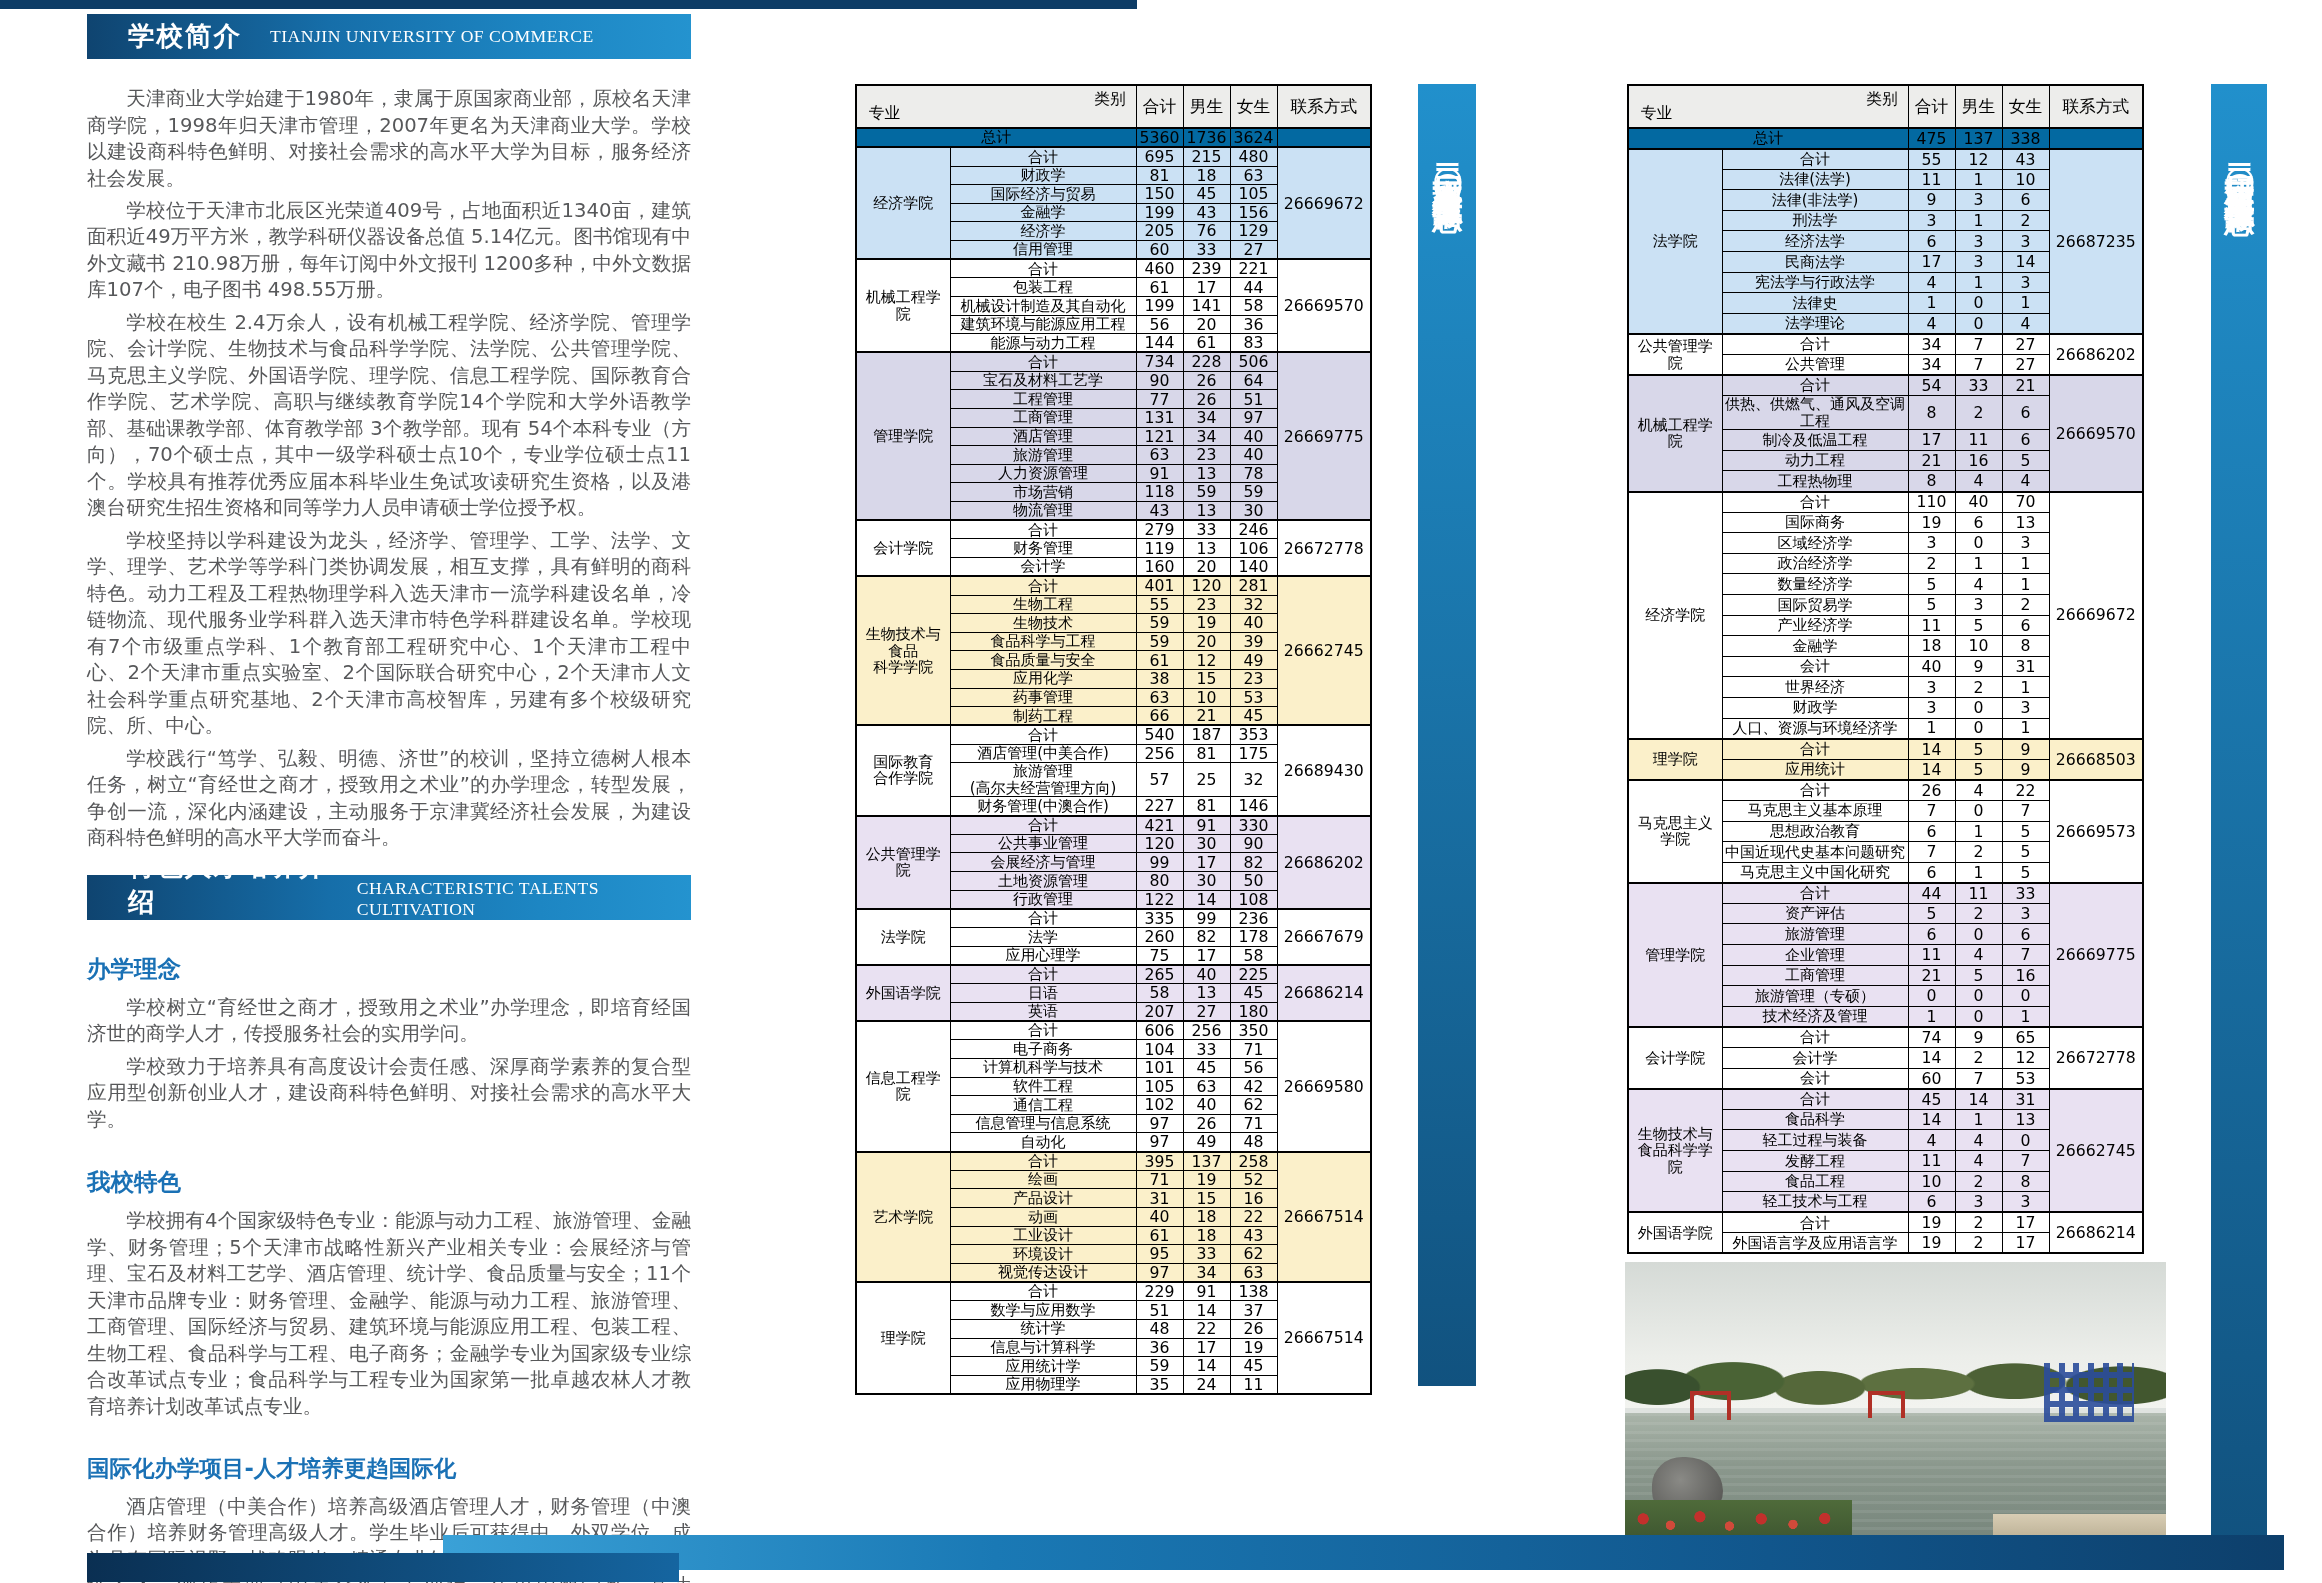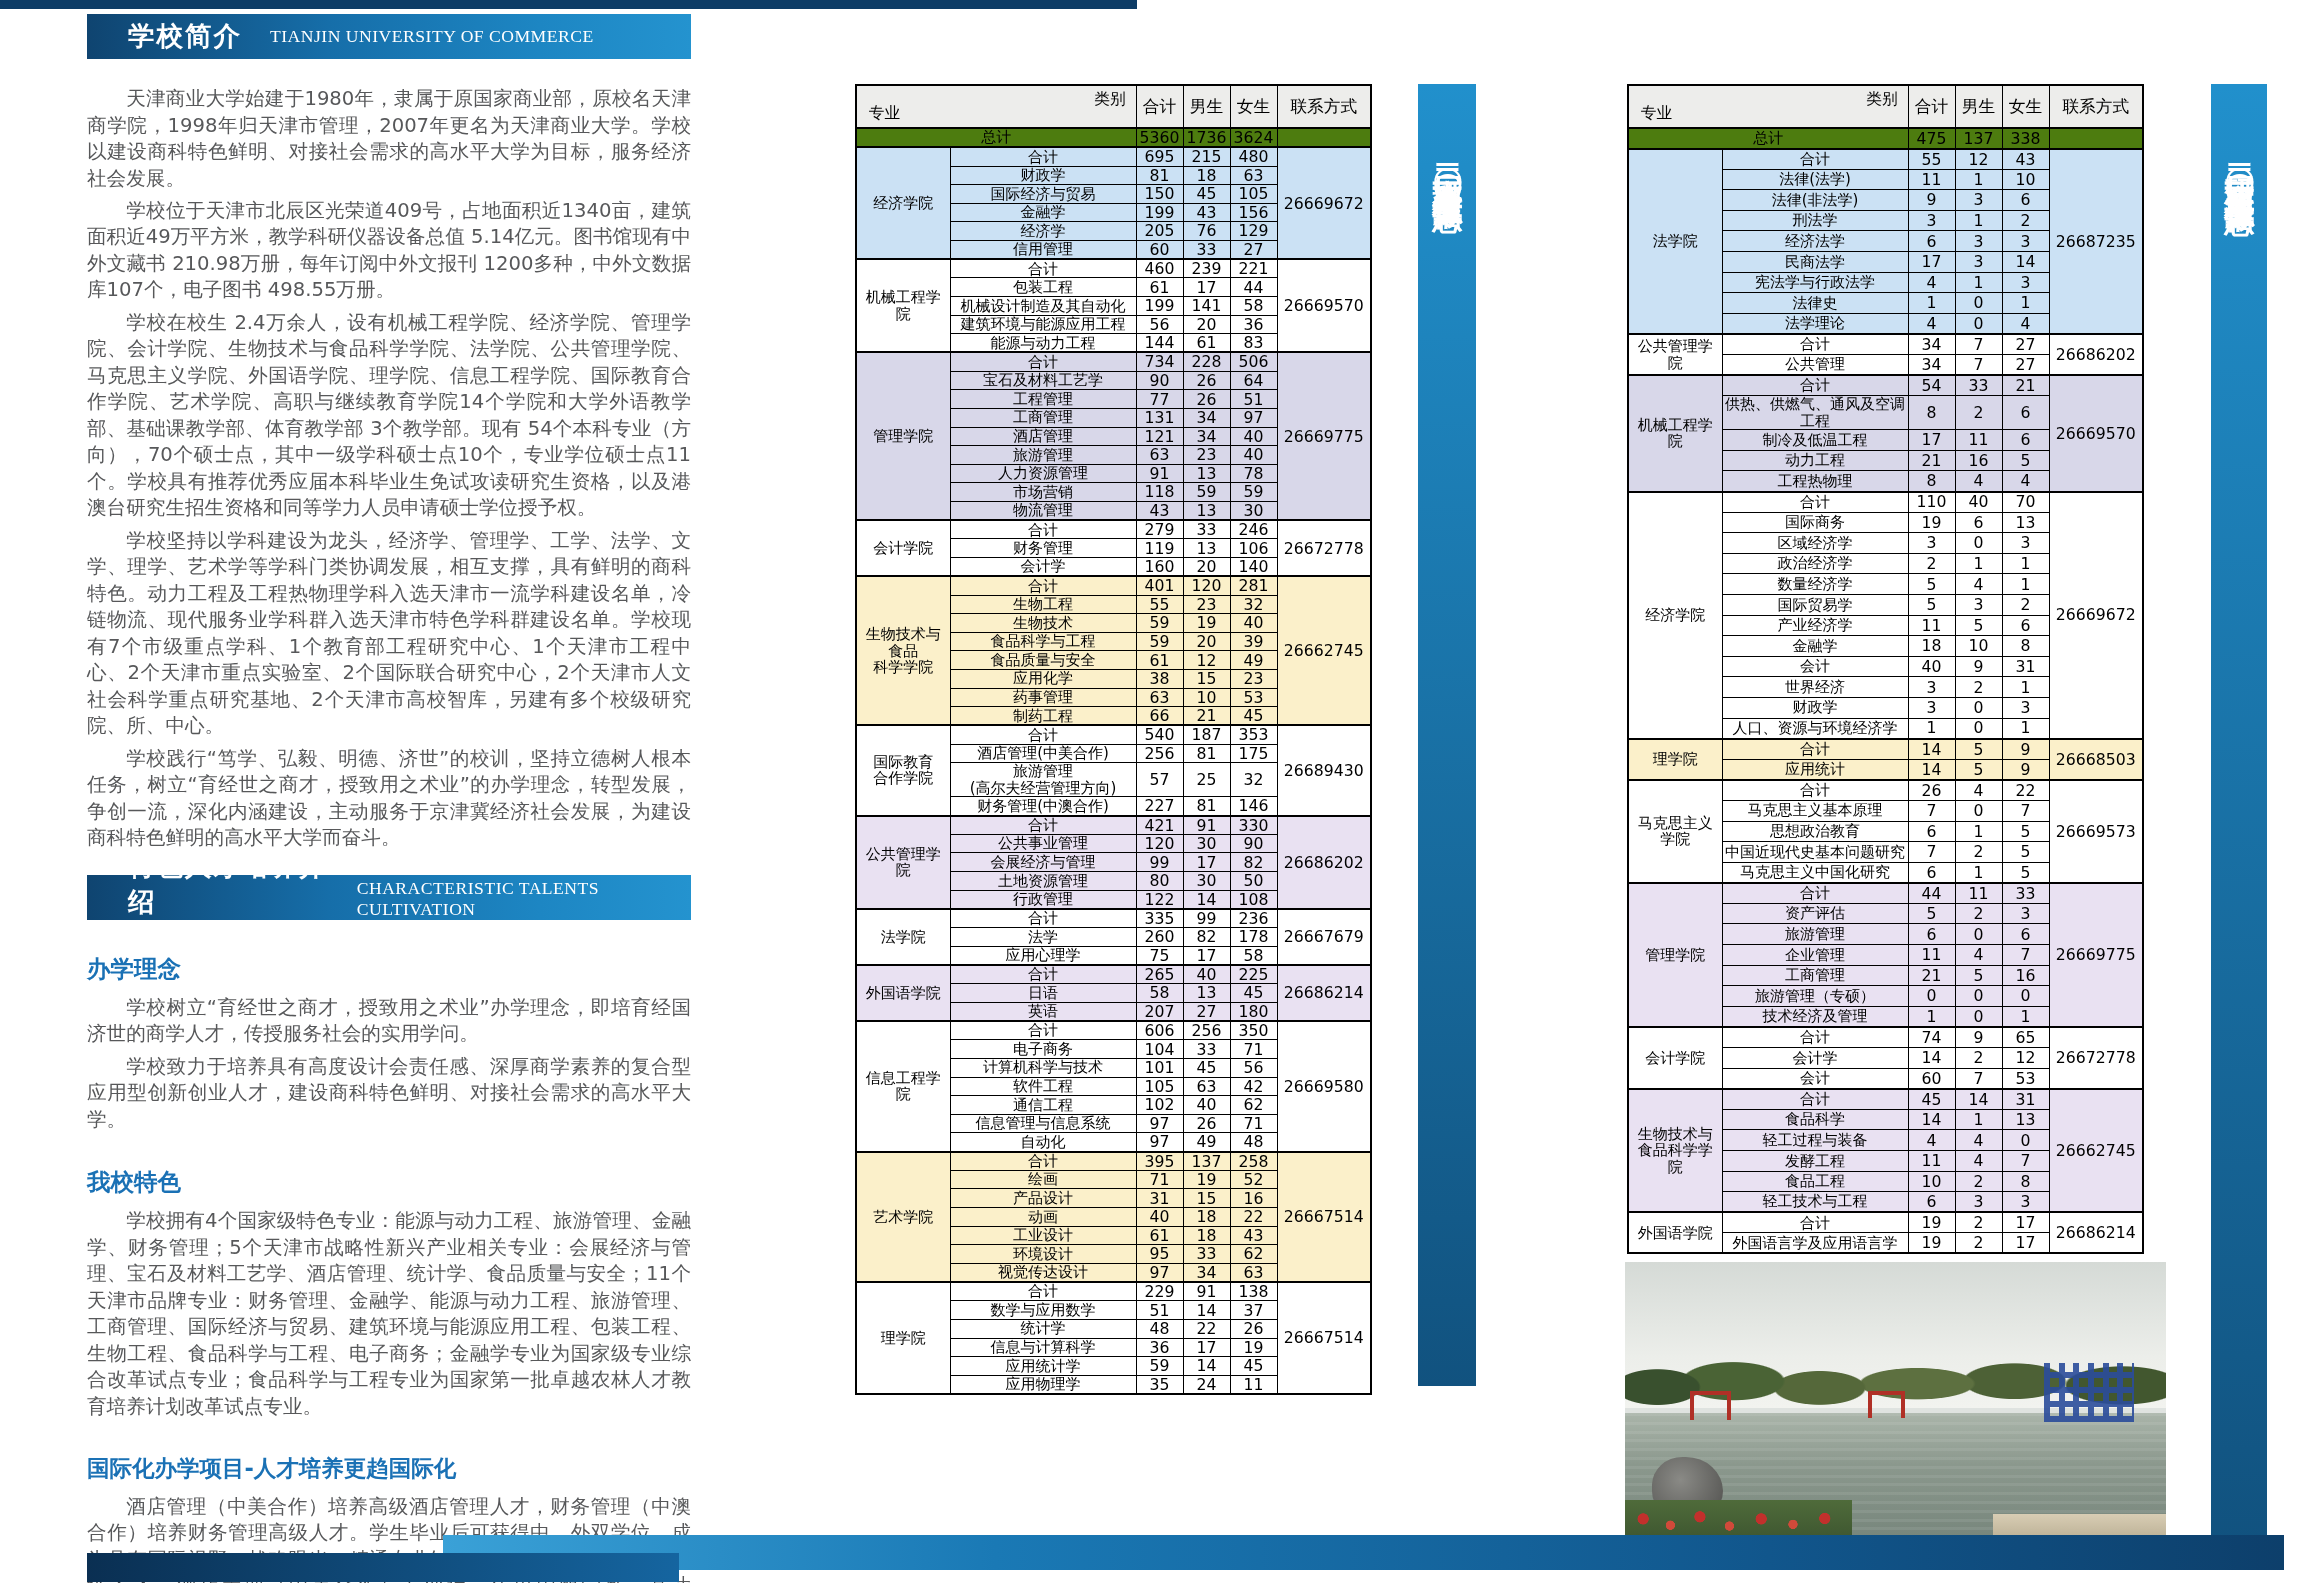--- a/index.html
+++ b/index.html
@@ -42,21 +42,21 @@
   .diag-top{position:absolute;top:2.9px;right:9.8px;font-size:15.7px;}
   .diag-bottom{position:absolute;bottom:2.9px;left:11.8px;font-size:15.7px;}
   .t-mid tbody tr{height:18.6px;}
   .t-right tbody tr{height:20.6px;}
   .src-table td{font-size:15.7px;line-height:1.1;}
   td.maj,td.college{font-size:15px;white-space:pre-line;}
   td.contact{font-size:15.7px;}
   tr.gstart td{border-top:2.5px solid #000;}
   tr.bg-blue{background:var(--c-blue);}  tr.bg-lav{background:var(--c-lav);}
   tr.bg-yellow{background:var(--c-yellow);} tr.bg-pink{background:var(--c-pink);}
-  tr.bg-white{background:#fff;} tr.total-row{background:#4d7c0f;}
+  tr.bg-white{background:#fff;} tr.total-row{background:#0369a1;}
 
   
   .vbanner{position:absolute;display:flex;flex-direction:column;align-items:center;
            padding-top:57px;box-sizing:border-box;
            background:linear-gradient(180deg,var(--banner-top),var(--banner-bottom));}
   .vb-left{left:1418px;top:84px;width:58px;height:1302px;}
   .vb-right{left:2211px;top:84px;width:56px;height:1460px;}
   .vtext{writing-mode:vertical-rl;color:#fff;font-size:30px;letter-spacing:2.9px;font-weight:600;}
 
   

